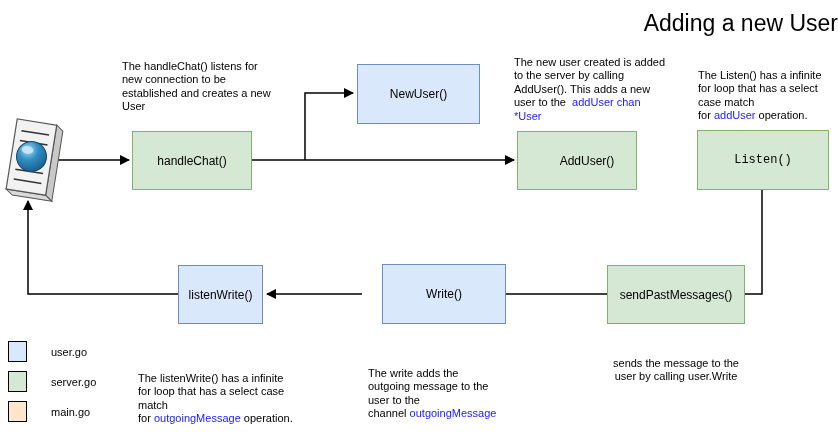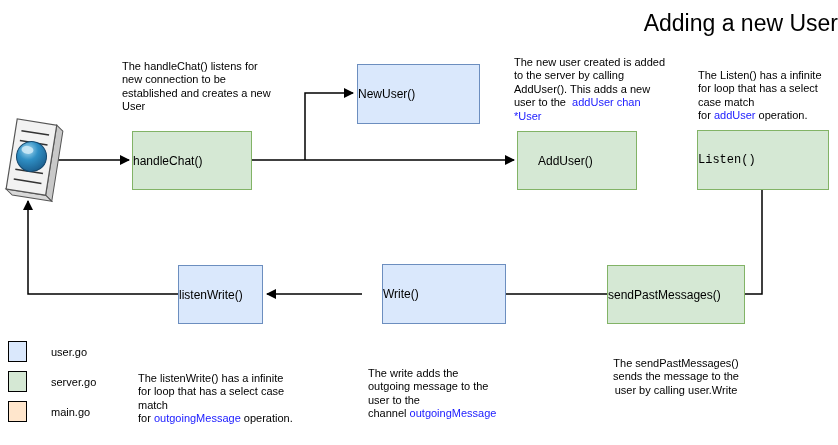--- a/index.html
+++ b/index.html
@@ -6,21 +6,21 @@
   .canvas{
     position:relative;width:838px;height:445px;background:#ffffff;
     font-family:"Liberation Sans", sans-serif;color:#000;overflow:hidden;
   }
   .title{
     position:absolute;left:0;top:10px;width:838px;text-align:right;
     font-size:23px;color:#000;
   }
   svg.connectors{position:absolute;left:0;top:0;pointer-events:none;}
   .node{
-    position:absolute;border:1px solid;display:flex;align-items:center;justify-content:flex-start;
+    position:absolute;border:1px solid;display:flex;align-items:center;justify-content:center;
     font-size:12px;text-align:center;box-sizing:border-box;
   }
   .fill-user{background:#dae8fc;border-color:#6c8ebf;}
   .fill-server{background:#d5e8d4;border-color:#82b366;}
   .fill-main{background:#ffe6cc;border-color:#d79b00;}
   .n-handleChat{left:132px;top:131px;width:120px;height:59px;}
   .n-newUser{left:357px;top:64px;width:123px;height:60px;}
   .n-addUser{left:517px;top:131px;width:120px;height:59px;padding-left:20px;}
   .n-listen{left:697px;top:130px;width:132px;height:60px;font-family:Liberation Mono, monospace;}
   .n-listenWrite{left:178px;top:265px;width:85px;height:59px;}
@@ -135,21 +135,20 @@
       <div><span class="">match</span></div>
       <div><span class="">for </span><span class="link">outgoingMessage</span><span class=""> operation.</span></div>
     </div>
   <div class="annotation a-write">
       <div><span class="">The write adds the</span></div>
       <div><span class="">outgoing message to the</span></div>
       <div><span class="">user to the</span></div>
       <div><span class="">channel </span><span class="link">outgoingMessage</span></div>
     </div>
   <div class="annotation a-sendPastMessages">
-      <div><span class="">The sendPastMessages()</span></div>
       <div><span class="">sends the message to the</span></div>
       <div><span class="">user by calling user.Write</span></div>
     </div>
 
   <div class="legend">
     <div class="legend-row">
       <div class="legend-swatch fill-user"></div>
       <div class="legend-label">user.go</div>
     </div>
     <div class="legend-row">

